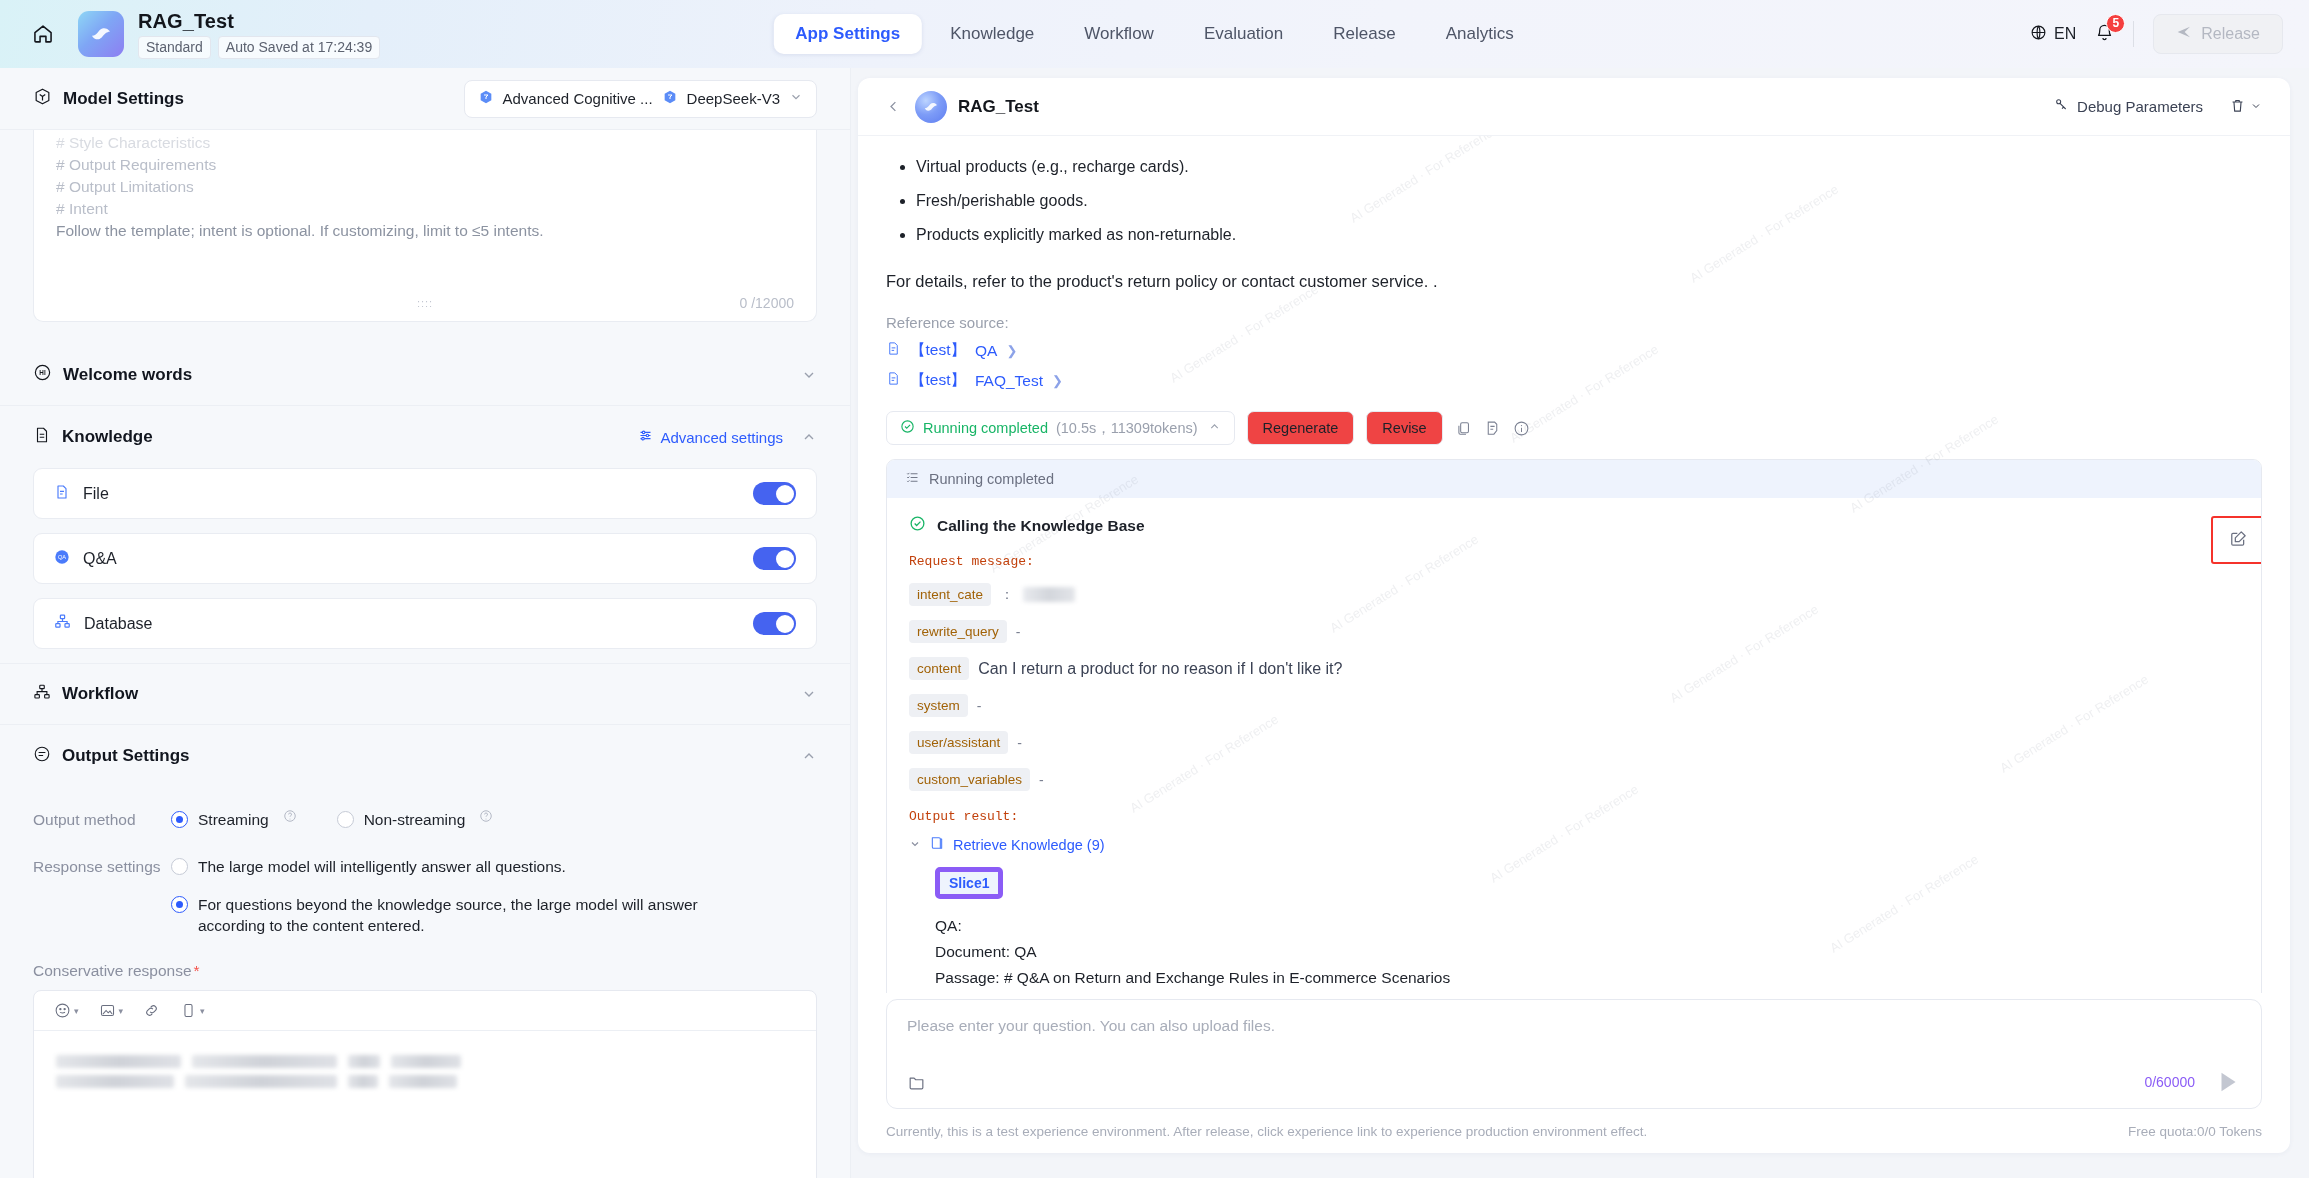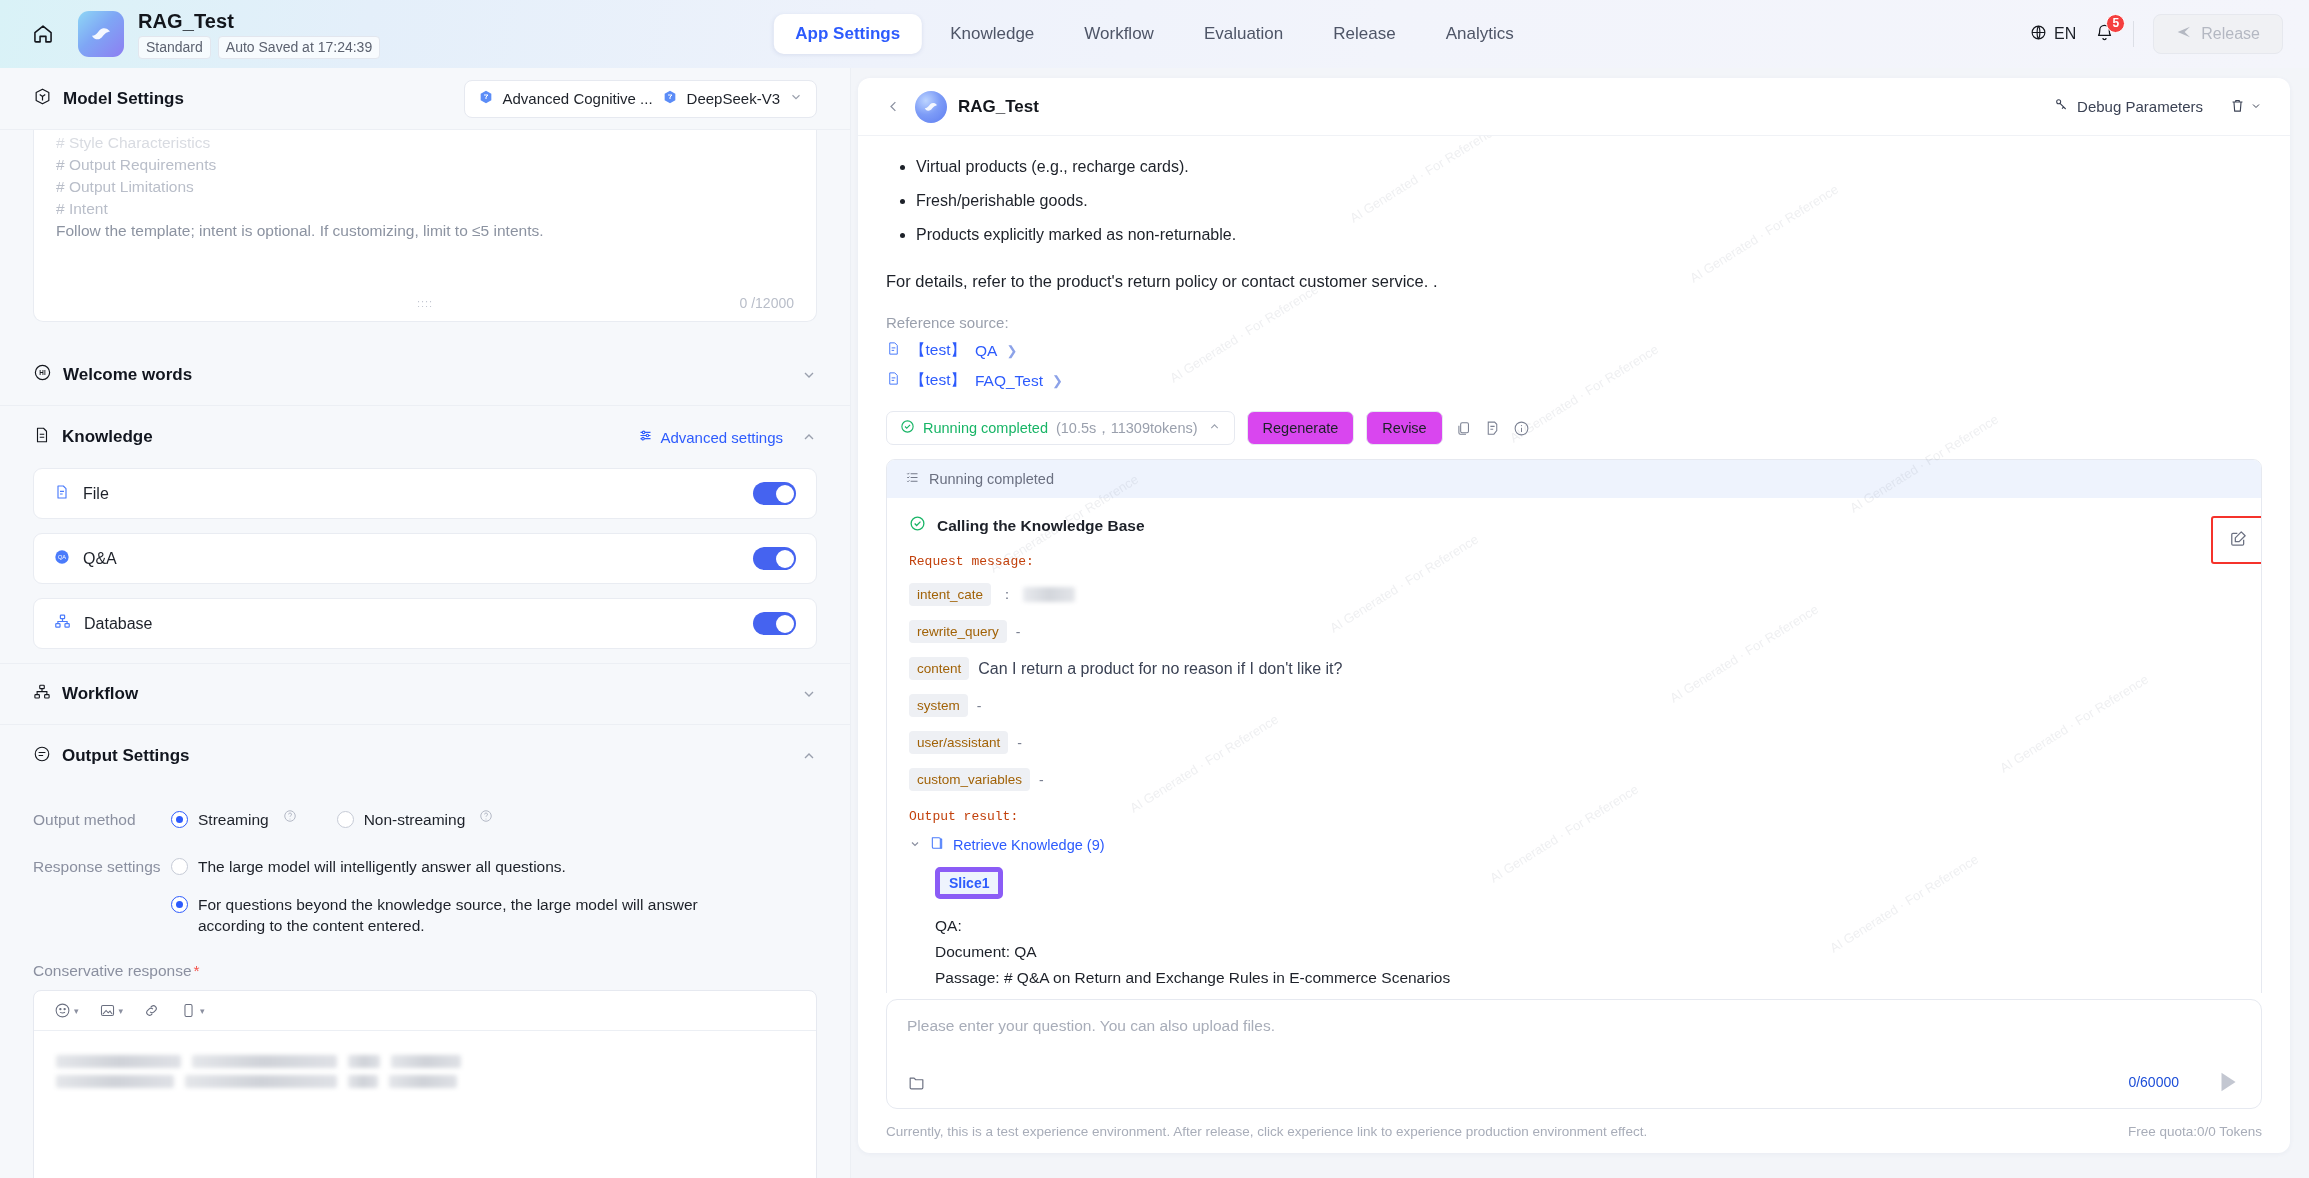--- a/index.html
+++ b/index.html
@@ -148,21 +148,21 @@
   .ref-arrow { color: #8ca2e8; font-size: 13px; }
 
   .status-row { display: flex; align-items: center; gap: 12px; margin-top: 20px; }
   .status-pill {
     display: flex; align-items: center; gap: 8px; border: 1px solid #e6e9f0; background: #fff;
     border-radius: 7px; height: 34px; padding: 0 13px; cursor: pointer;
   }
   .sp-ok { color: #18b566; font-size: 14.5px; }
   .sp-meta { color: #9aa0ad; font-size: 14.5px; }
   .sp-chev { color: #9aa0ad; margin-left: 2px; }
-  .act-btn { border: 1px solid #e6e9f0; background: #d946ef; border-radius: 7px; height: 34px; padding: 0 15px;
+  .act-btn { border: 1px solid #e6e9f0; background: #ef4444; border-radius: 7px; height: 34px; padding: 0 15px;
     font-size: 14.5px; color: #1d2129; display: flex; align-items: center; cursor: pointer; font-family: inherit; }
   .ic-btn { color: #7b8192; cursor: pointer; display: flex; align-items: center; }
 
   .run-card { margin-top: 14px; border: 1px solid #e6e9f0; border-radius: 9px; overflow: hidden; background: #fff; }
   .run-head { height: 38px; background: #eef3fd; display: flex; align-items: center; gap: 9px; padding: 0 18px; font-size: 14.5px; color: #6b7081; }
   .run-body { padding: 17px 22px 22px; position: relative; }
   .kb-call { display: flex; align-items: center; gap: 11px; }
   .kb-call .t { font-size: 15.5px; font-weight: 700; color: #1d2129; }
   .kb-call .c { margin-left: auto; color: #9aa0ad; cursor: pointer; display: flex; }
   .sub-label { margin-top: 18px; font-size: 13px; color: #c2410c; font-family: Liberation Mono, monospace; }
@@ -181,21 +181,21 @@
     position: absolute; right: -4px; top: 18px; width: 54px; height: 48px;
     border: 2.5px solid #f5322b; border-radius: 3px; background: #fff;
     display: flex; align-items: center; justify-content: center; cursor: pointer;
   }
 
   .composer-wrap { flex: 0 0 auto; padding: 6px 28px 0; }
   .composer { border: 1px solid #e6e9f0; border-radius: 11px; height: 110px; padding: 17px 20px 0; position: relative; background: #fff; }
   .composer .ph { font-size: 15.5px; color: #a8adb9; }
   .composer-foot { position: absolute; left: 20px; right: 20px; bottom: 13px; display: flex; align-items: center; }
   .folder-ic { color: #6b7081; cursor: pointer; display: flex; }
-  .comp-count { margin-left: auto; font-size: 14px; color: #1d4ed8; margin-right: 36px; }
+  .comp-count { margin-left: auto; font-size: 14px; color: #8b5cf6; margin-right: 20px; }
   .send-ic { color: #c3c7d1; cursor: pointer; display: flex; }
   .rp-foot { flex: 0 0 auto; height: 44px; display: flex; align-items: center; padding: 0 28px; }
   .rp-foot .l { font-size: 13.5px; color: #a8adb9; }
   .rp-foot .r { margin-left: auto; font-size: 13.5px; color: #a8adb9; }
 
   
   .wm { position: absolute; inset: 0; pointer-events: none; overflow: hidden; }
   .wm span {
     position: absolute; font-size: 13px; color: rgba(120,130,150,.13);
     transform: rotate(-32deg); white-space: nowrap;

